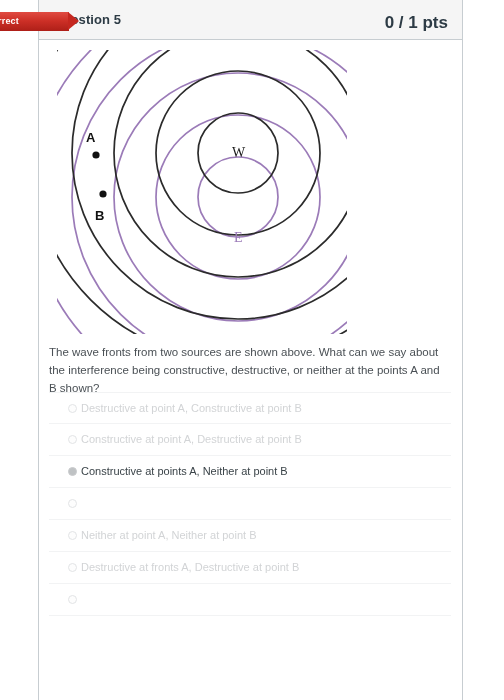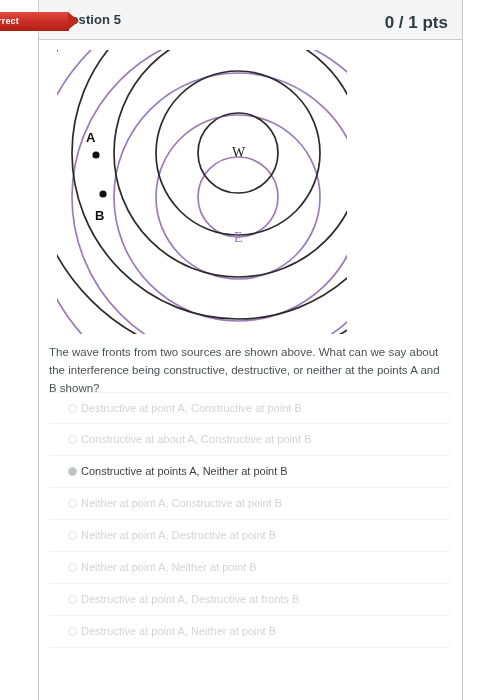--- a/index.html
+++ b/index.html
@@ -215,41 +215,35 @@
 
   <div class="question-text">The wave fronts from two sources are shown above. What can we say about the interference being constructive, destructive, or neither at the points A and B shown?</div>
 
   <div class="answers">
     <div class="answer-row">
       <span class="radio"></span>
       <span class="answer-label">Destructive at point A, Constructive at point B</span>
     </div>
     <div class="answer-row">
       <span class="radio"></span>
-      <span class="answer-label">Constructive at about A, Constructive at point B</span>
+      <span class="answer-label">Constructive at point A, Destructive at point B</span>
     </div>
     <div class="answer-row selected">
       <span class="radio"></span>
       <span class="answer-label">Constructive at points A, Neither at point B</span>
     </div>
     <div class="answer-row">
       <span class="radio"></span>
-      <span class="answer-label">Neither at point A, Constructive at point B</span>
-    </div>
-    <div class="answer-row">
-      <span class="radio"></span>
-      <span class="answer-label">Neither at point A, Destructive at point B</span>
     </div>
     <div class="answer-row">
       <span class="radio"></span>
       <span class="answer-label">Neither at point A, Neither at point B</span>
     </div>
     <div class="answer-row">
       <span class="radio"></span>
-      <span class="answer-label">Destructive at point A, Destructive at fronts B</span>
-    </div>
-    <div class="answer-row">
-      <span class="radio"></span>
-      <span class="answer-label">Destructive at point A, Neither at point B</span>
+      <span class="answer-label">Destructive at fronts A, Destructive at point B</span>
+    </div>
+    <div class="answer-row">
+      <span class="radio"></span>
     </div>
   </div>
 
 </div>
 
 </body></html>

